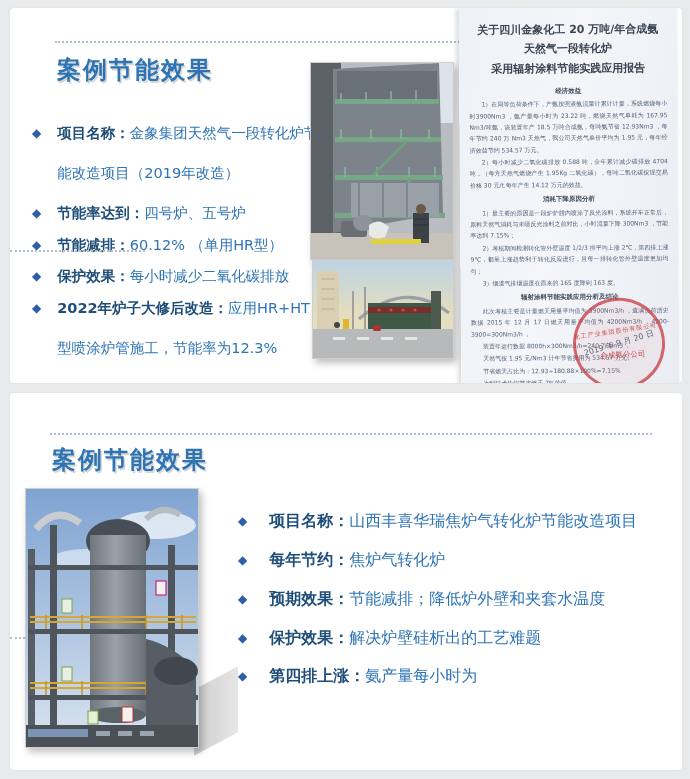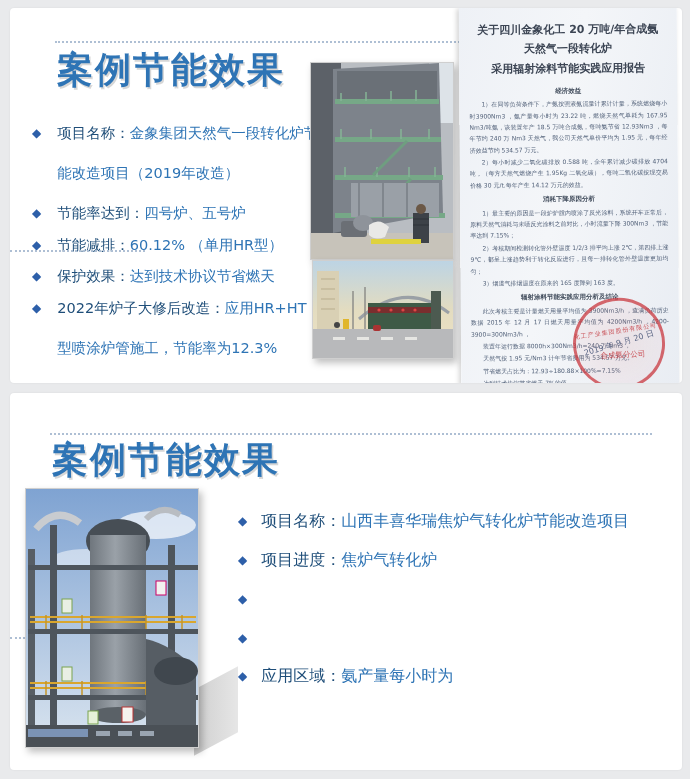--- a/index.html
+++ b/index.html
@@ -14,38 +14,38 @@
     border-radius:4px;box-shadow:0 0 2px rgba(0,0,0,0.08);
     overflow:hidden;
   }
   #slide1{top:8px;height:375px;}
   #slide2{top:393px;height:377px;}
 
   .dotted-rule{
     position:absolute;height:0;border-top:2px dotted #aebfd4;
   }
   .slide-title{
-    position:absolute;font-size:36px;font-weight:bold;color:#2e74b5;
+    position:absolute;font-size:24px;font-weight:bold;color:#2e74b5;
     letter-spacing:2px;line-height:36px;
     text-shadow:1.5px 1.5px 0 rgba(140,140,140,0.35);
     white-space:nowrap;
     font-family:Liberation Serif, serif;
   }
 
   .bullet-row{position:absolute;display:flex;align-items:flex-start;}
   .bullet-glyph{
     color:#2d5fa9;font-size:12px;line-height:inherit;flex:0 0 auto;
   }
   .bullet-text{margin-left:16px;}
-  .bullet-label{font-weight:normal;color:#1f4e79;}
+  .bullet-label{font-weight:bold;color:#1f4e79;}
   .bullet-value{color:#2e74b5;}
   #slide1 .bullet-row{width:290px;font-size:14.5px;line-height:40px;}
   #slide1 .bullet-text{width:262px;}
   #slide2 .bullet-row{width:440px;font-size:16px;line-height:20px;}
-  #slide2 .bullet-text{margin-left:14px;white-space:nowrap;}
+  #slide2 .bullet-text{margin-left:22px;white-space:nowrap;}
 
   .photo{
     position:absolute;border:1px solid #cfcfcf;background:#888;
     box-shadow:3px 4px 7px rgba(0,0,0,0.25);
   }
   .photo svg{display:block;}
 
   
   .report-doc{
     position:absolute;left:450px;top:-2px;width:218px;height:378px;
@@ -109,21 +109,21 @@
   <div class="bullet-row" style="left:22px;top:185px;">
     <span class="bullet-glyph">◆</span>
     <span class="bullet-text"><b class="bullet-label">节能率达到：</b><span class="bullet-value">四号炉、五号炉</span></span>
   </div>
   <div class="bullet-row" style="left:22px;top:217px;">
     <span class="bullet-glyph">◆</span>
     <span class="bullet-text"><b class="bullet-label">节能减排：</b><span class="bullet-value">60.12% （单用HR型）</span></span>
   </div>
   <div class="bullet-row" style="left:22px;top:248px;">
     <span class="bullet-glyph">◆</span>
-    <span class="bullet-text"><b class="bullet-label">保护效果：</b><span class="bullet-value">达到技术协议节省燃天</span></span>
+    <span class="bullet-text"><b class="bullet-label">保护效果：</b><span class="bullet-value">每小时减少二氧化碳排放</span></span>
   </div>
   <div class="bullet-row" style="left:22px;top:280px;">
     <span class="bullet-glyph">◆</span>
     <span class="bullet-text"><b class="bullet-label">2022年炉子大修后改造：</b><span class="bullet-value">应用HR+HT型喷涂炉管施工，节能率为12.3%</span></span>
   </div>
 
   <div class="dotted-rule" style="left:0;top:242px;width:135px;"></div>
 
   <div class="photo" style="left:300px;top:54px;width:142px;height:196px;">
     <svg width="142" height="196" viewBox="0 0 142 196">
@@ -310,25 +310,27 @@
   </div>
 
   <div class="dotted-rule" style="left:0;top:244px;width:15px;"></div>
 
   <div class="bullet-row" style="left:228px;top:118px;">
     <span class="bullet-glyph">◆</span>
     <span class="bullet-text"><b class="bullet-label">项目名称：</b><span class="bullet-value">山西丰喜华瑞焦炉气转化炉节能改造项目</span></span>
   </div>
   <div class="bullet-row" style="left:228px;top:157px;">
     <span class="bullet-glyph">◆</span>
-    <span class="bullet-text"><b class="bullet-label">项目进度：</b><span class="bullet-value">焦炉气转化炉</span></span>
+    <span class="bullet-text"><b class="bullet-label">每年节约：</b><span class="bullet-value">焦炉气转化炉</span></span>
   </div>
   <div class="bullet-row" style="left:228px;top:196px;">
     <span class="bullet-glyph">◆</span>
+    <span class="bullet-text"><b class="bullet-label">预期效果：</b><span class="bullet-value">节能减排；降低炉外壁和夹套水温度</span></span>
   </div>
   <div class="bullet-row" style="left:228px;top:235px;">
     <span class="bullet-glyph">◆</span>
+    <span class="bullet-text"><b class="bullet-label">保护效果：</b><span class="bullet-value">解决炉壁硅析出的工艺难题</span></span>
   </div>
   <div class="bullet-row" style="left:228px;top:273px;">
     <span class="bullet-glyph">◆</span>
-    <span class="bullet-text"><b class="bullet-label">应用区域：</b><span class="bullet-value">氨产量每小时为</span></span>
+    <span class="bullet-text"><b class="bullet-label">第四排上涨：</b><span class="bullet-value">氨产量每小时为</span></span>
   </div>
 </div>
 
 </body></html>

